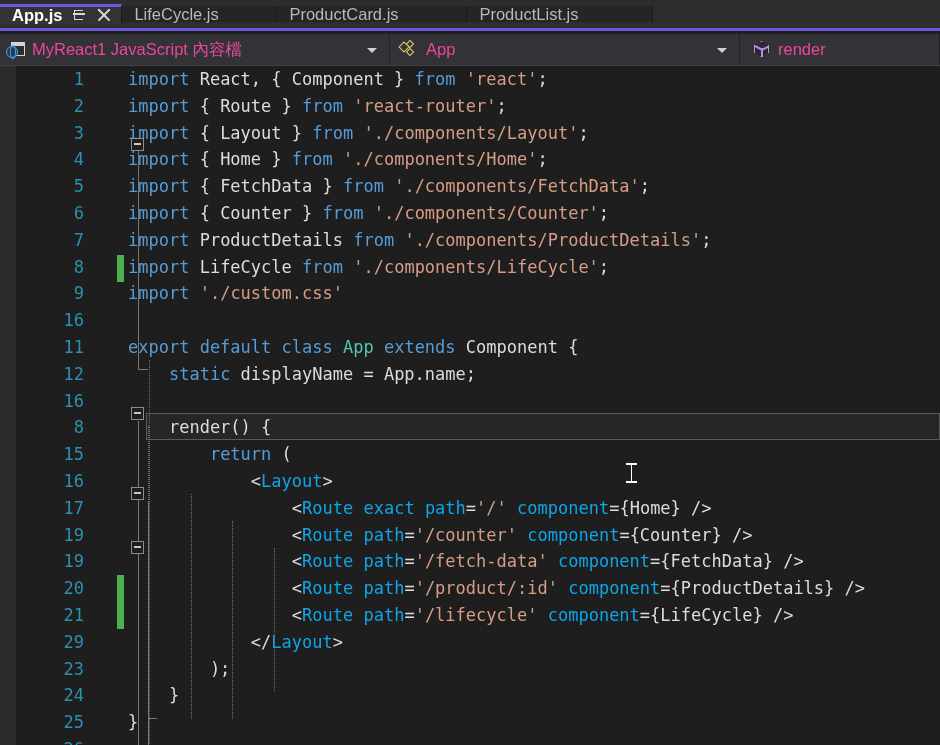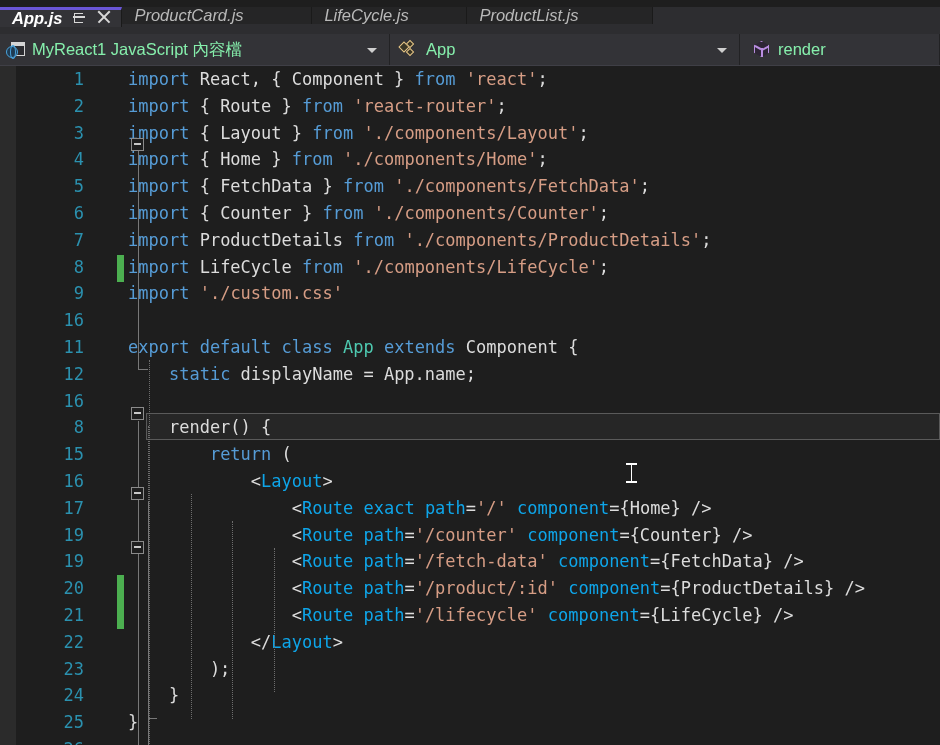--- a/index.html
+++ b/index.html
@@ -11,27 +11,26 @@
     overflow: hidden;
   }
   #app {
     position: relative;
     width: 940px; height: 745px;
     background: #1e1e1e;
   }
 
   
   .tabbar {
-    position: absolute; left: 0; top: 7px;
+    position: absolute; left: 0; top: 0;
     width: 940px; height: 31px;
     background: #2d2d30;
     display: flex;
-    align-items: flex-start;
+    align-items: center;
     border-bottom: 3px solid #6a56d6;
-    font-style: italic;
   }
   .tab {
     display: flex;
     align-items: center;
     padding: 0 10px 0 12px;
     font-size: 16.5px;
     color: #b9b9b9;
     background: #252526;
     border-right: 1px solid #1a1a1a;
     white-space: nowrap;
@@ -107,21 +106,21 @@
     background: #333337;
     border-right: 1px solid #222224;
     position: relative;
     cursor: default;
   }
   .navcombo.c1 { width: 390px; padding-left: 6px; }
   .navcombo.c2 { width: 350px; padding-left: 10px; }
   .navcombo.c3 { flex: 1; padding-left: 12px; }
   .navcombo .nav-label {
     font-size: 16.5px;
-    color: #86efac;
+    color: #ec4899;
     margin-left: 6px;
     white-space: nowrap;
   }
   .nav-arrow {
     position: absolute;
     right: 12px; top: 50%;
     margin-top: -2px;
     width: 0; height: 0;
     border-left: 5px solid transparent;
     border-right: 5px solid transparent;
@@ -321,25 +320,25 @@
 <body>
 
 <div id="app">
 
   <div class="tabbar">
     <div class="tab active">
       <span class="tab-label">App.js</span>
       <span class="tab-icon"><span class="pin-glyph"></span></span>
       <span class="tab-icon"><span class="close-glyph"></span></span>
     </div>
+    <div class="tab" style="width:155px">
+      <span class="tab-label">LifeCycle.js</span>
+    </div>
     <div class="tab" style="width:190px">
       <span class="tab-label">ProductCard.js</span>
-    </div>
-    <div class="tab" style="width:155px">
-      <span class="tab-label">LifeCycle.js</span>
     </div>
     <div class="tab" style="width:186px">
       <span class="tab-label">ProductList.js</span>
     </div>
     <div class="tabbar-filler"></div>
   </div>
 
   <div class="navbar">
 
     <div class="navcombo c1">
@@ -418,21 +417,21 @@
         <div class="lnum">12</div>
         <div class="lnum">16</div>
         <div class="lnum">8</div>
         <div class="lnum">15</div>
         <div class="lnum">16</div>
         <div class="lnum">17</div>
         <div class="lnum">19</div>
         <div class="lnum">19</div>
         <div class="lnum">20</div>
         <div class="lnum">21</div>
-        <div class="lnum">22</div>
+        <div class="lnum">29</div>
         <div class="lnum">23</div>
         <div class="lnum">24</div>
         <div class="lnum">25</div>
         <div class="lnum">26</div>
       </div>
 
     <div class="codearea" id="codearea"><div class="cline"><span class="txt kw">import</span><span class="txt id"> React, { Component } </span><span class="txt kw">from</span><span class="txt id"> </span><span class="txt str">'react'</span><span class="txt punc">;</span></div><div class="cline"><span class="txt kw">import</span><span class="txt id"> { Route } </span><span class="txt kw">from</span><span class="txt id"> </span><span class="txt str">'react-router'</span><span class="txt punc">;</span></div><div class="cline"><span class="txt kw">import</span><span class="txt id"> { Layout } </span><span class="txt kw">from</span><span class="txt id"> </span><span class="txt str">'./components/Layout'</span><span class="txt punc">;</span></div><div class="cline"><span class="txt kw">import</span><span class="txt id"> { Home } </span><span class="txt kw">from</span><span class="txt id"> </span><span class="txt str">'./components/Home'</span><span class="txt punc">;</span></div><div class="cline"><span class="txt kw">import</span><span class="txt id"> { FetchData } </span><span class="txt kw">from</span><span class="txt id"> </span><span class="txt str">'./components/FetchData'</span><span class="txt punc">;</span></div><div class="cline"><span class="txt kw">import</span><span class="txt id"> { Counter } </span><span class="txt kw">from</span><span class="txt id"> </span><span class="txt str">'./components/Counter'</span><span class="txt punc">;</span></div><div class="cline"><span class="txt kw">import</span><span class="txt id"> ProductDetails </span><span class="txt kw">from</span><span class="txt id"> </span><span class="txt str">'./components/ProductDetails'</span><span class="txt punc">;</span></div><div class="cline"><span class="txt kw">import</span><span class="txt id"> LifeCycle </span><span class="txt kw">from</span><span class="txt id"> </span><span class="txt str">'./components/LifeCycle'</span><span class="txt punc">;</span></div><div class="cline"><span class="txt kw">import</span><span class="txt id"> </span><span class="txt str">'./custom.css'</span></div><div class="cline"></div><div class="cline"><span class="txt kw">export default class</span><span class="txt id"> </span><span class="txt cls">App</span><span class="txt id"> </span><span class="txt kw">extends</span><span class="txt id"> Component {</span></div><div class="cline"><span class="txt id">    </span><span class="txt kw">static</span><span class="txt id"> displayName = App.name;</span></div><div class="cline"></div><div class="cline"><span class="txt id">    render() {</span></div><div class="cline"><span class="txt id">        </span><span class="txt kw">return</span><span class="txt id"> (</span></div><div class="cline"><span class="txt punc">            &lt;</span><span class="txt jsx">Layout</span><span class="txt punc">&gt;</span></div><div class="cline"><span class="txt punc">                &lt;</span><span class="txt jsx">Route</span><span class="txt id"> </span><span class="txt jsx">exact</span><span class="txt id"> </span><span class="txt jsx">path</span><span class="txt punc">=</span><span class="txt str">'/'</span><span class="txt id"> </span><span class="txt jsx">component</span><span class="txt punc">=</span><span class="txt id">{Home}</span><span class="txt punc"> /&gt;</span></div><div class="cline"><span class="txt punc">                &lt;</span><span class="txt jsx">Route</span><span class="txt id"> </span><span class="txt jsx">path</span><span class="txt punc">=</span><span class="txt str">'/counter'</span><span class="txt id"> </span><span class="txt jsx">component</span><span class="txt punc">=</span><span class="txt id">{Counter}</span><span class="txt punc"> /&gt;</span></div><div class="cline"><span class="txt punc">                &lt;</span><span class="txt jsx">Route</span><span class="txt id"> </span><span class="txt jsx">path</span><span class="txt punc">=</span><span class="txt str">'/fetch-data'</span><span class="txt id"> </span><span class="txt jsx">component</span><span class="txt punc">=</span><span class="txt id">{FetchData}</span><span class="txt punc"> /&gt;</span></div><div class="cline"><span class="txt punc">                &lt;</span><span class="txt jsx">Route</span><span class="txt id"> </span><span class="txt jsx">path</span><span class="txt punc">=</span><span class="txt str">'/product/:id'</span><span class="txt id"> </span><span class="txt jsx">component</span><span class="txt punc">=</span><span class="txt id">{ProductDetails}</span><span class="txt punc"> /&gt;</span></div><div class="cline"><span class="txt punc">                &lt;</span><span class="txt jsx">Route</span><span class="txt id"> </span><span class="txt jsx">path</span><span class="txt punc">=</span><span class="txt str">'/lifecycle'</span><span class="txt id"> </span><span class="txt jsx">component</span><span class="txt punc">=</span><span class="txt id">{LifeCycle}</span><span class="txt punc"> /&gt;</span></div><div class="cline"><span class="txt punc">            &lt;/</span><span class="txt jsx">Layout</span><span class="txt punc">&gt;</span></div><div class="cline"><span class="txt id">        );</span></div><div class="cline"><span class="txt id">    }</span></div><div class="cline"><span class="txt id">}</span></div><div class="cline"></div></div>
 
     <div class="mousecursor" id="mousecursor" style="left: 626px; top: 396px;">
       <span class="cap-t"></span>

